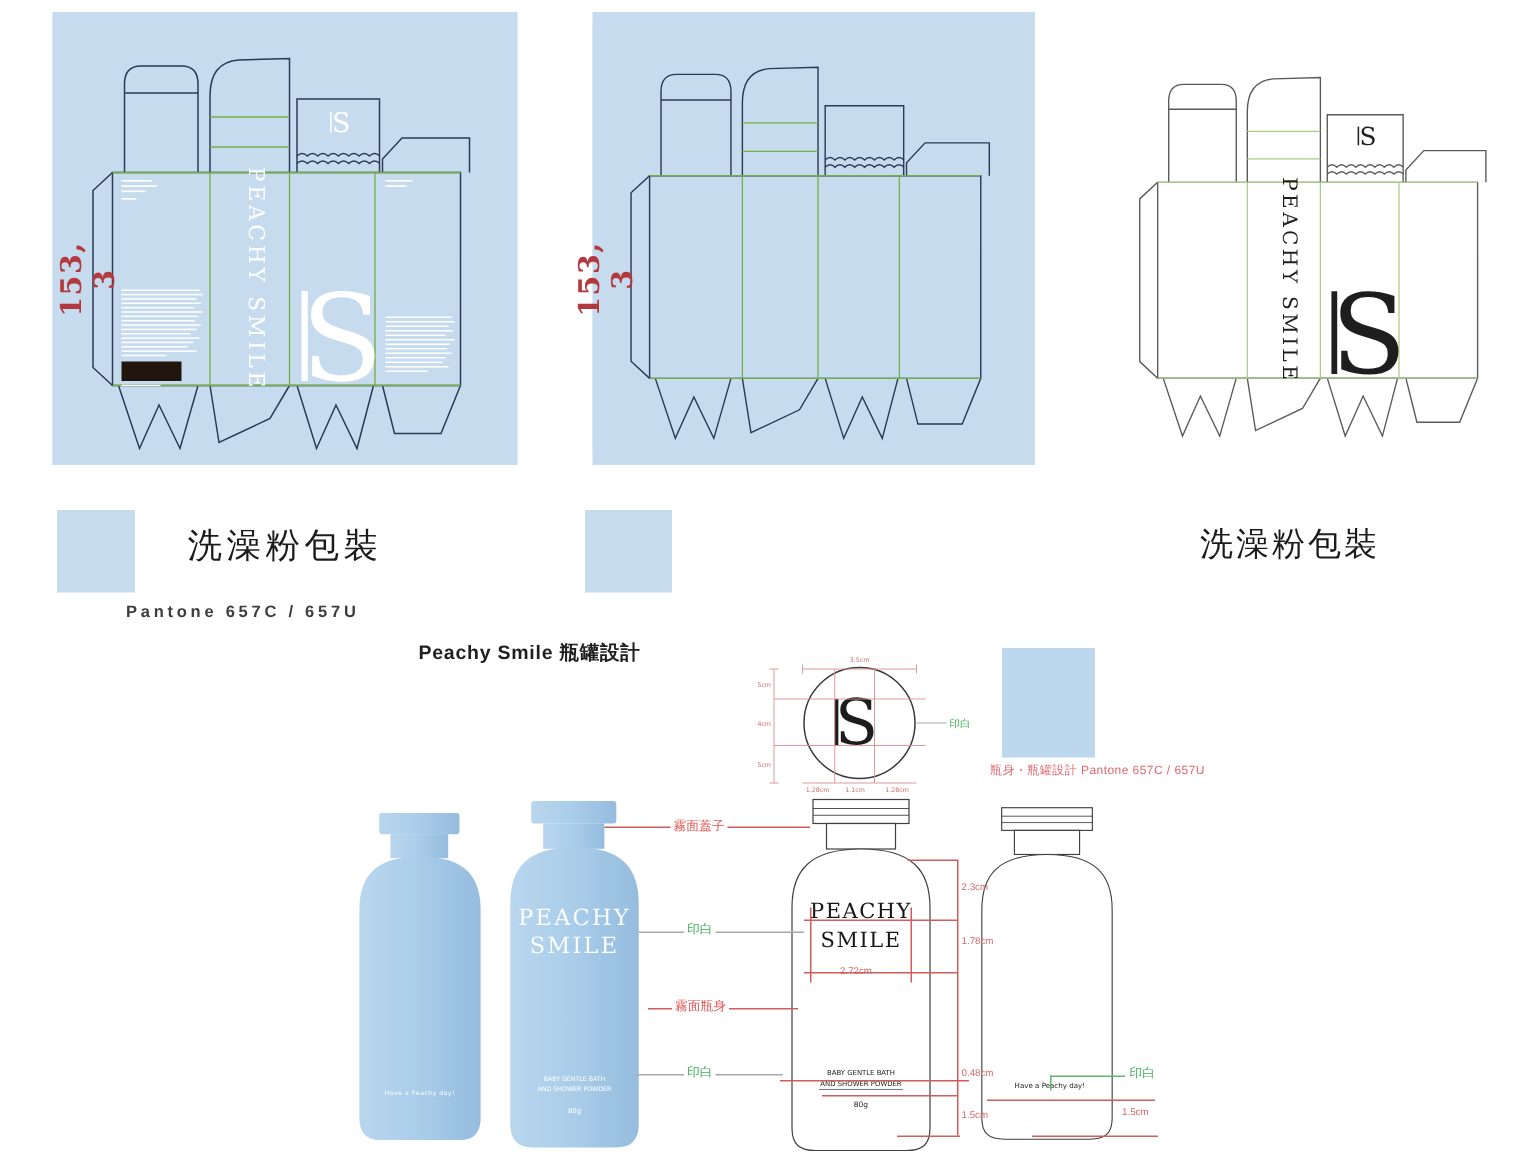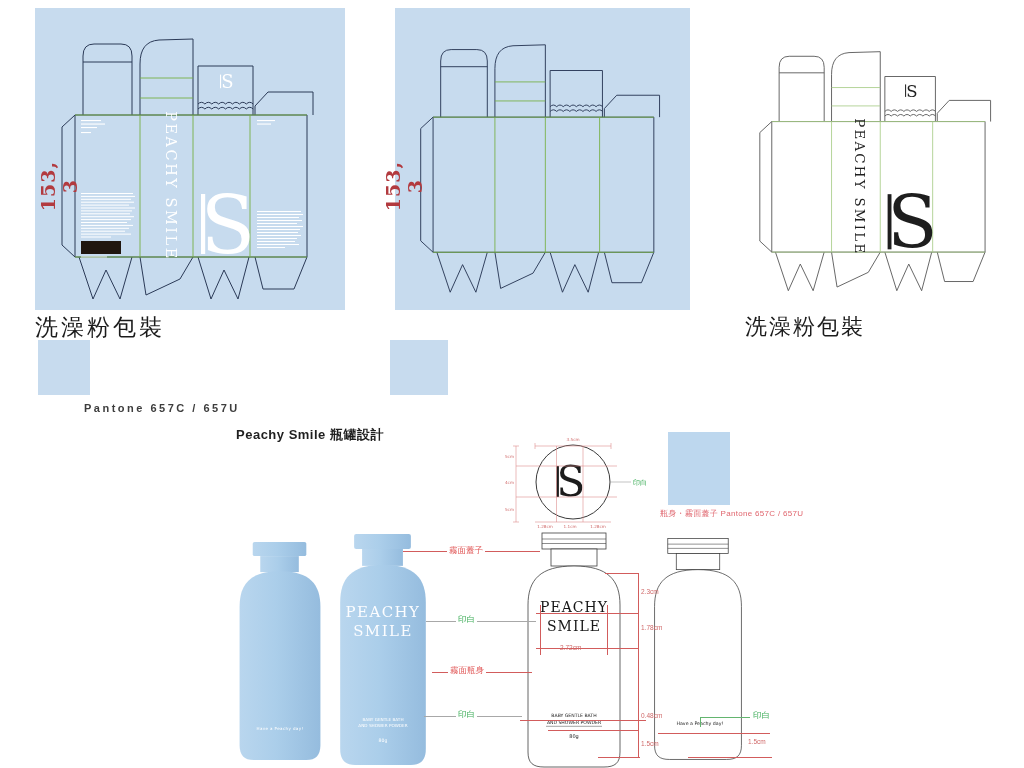--- a/index.html
+++ b/index.html
@@ -1,25 +1,25 @@
 <!DOCTYPE html>
 <html><head>
 <meta charset="utf-8">
 <style>
   html,body{margin:0;padding:0;background:#fff;}
   #canvas{position:relative;width:1024px;height:768px;background:#ffffff;overflow:hidden;
           font-family:"Liberation Sans","DejaVu Sans",sans-serif;}
   .abs{position:absolute;}
   .board{background:#c7dbee;}
-  .caption{font-family:"DejaVu Serif","Liberation Serif",serif;color:#1b1b1b;}
+  .caption{font-family:"DejaVu Serif","Liberation Serif",serif;color:#1b1b1b;text-align:center;margin-top:36px;}
   .sideLabel{font-family:"DejaVu Serif","Liberation Serif",serif;color:#b23a3f;font-size:19px;
              font-weight:bold;letter-spacing:1px;text-align:center;transform:rotate(-90deg);}
   .swatch{background:#c7dbee;}
   .pantoneLbl{font-size:11px;letter-spacing:2.5px;color:#3d3d3d;font-weight:600;padding-left:38px;}
-  .secTitle{font-size:13px;font-weight:bold;color:#1f1f1f;letter-spacing:.5px;}
+  .secTitle{font-size:13px;font-weight:bold;color:#1f1f1f;letter-spacing:.5px;margin-left:43px;}
   .colorNote{font-size:8px;color:#e0666e;letter-spacing:.3px;}
   .redline{background:#d25c5c;}
   .grayline{background:#a8a8a8;}
   .greenline{background:#63b56f;}
   .annoRed{color:#e05555;font-size:8.5px;font-weight:normal;background:#fff;padding:0 2px;line-height:11px;}
   .annoGreen{color:#3fae5a;font-size:8.5px;background:#fff;padding:0 2px;line-height:11px;}
   .dimlabel{color:#d06a6a;font-size:6.5px;line-height:7px;}
   svg{display:block;}
 </style>
 </head>
@@ -196,21 +196,21 @@
       <text x="9" y="81" text-anchor="end">1.15cm</text>
       <text x="40" y="98" text-anchor="middle">1.28cm</text>
       <text x="65" y="98" text-anchor="middle">1.1cm</text>
       <text x="93" y="98" text-anchor="middle">1.28cm</text>
     </g>
     <path d="M106,52 H126" stroke="#9c9c9c" stroke-width="0.6"></path>
     <text x="128" y="54.5" font-size="7" fill="#3fae5a" font-family="DejaVu Sans,sans-serif">印白</text>
   </svg>
 
   <div class="abs swatch" style="left:668px;top:432px;width:62px;height:73px;background:#bdd7ee"></div>
-  <div class="abs colorNote" style="left:660px;top:508px;width:150px">瓶身・霧面蓋子 Pantone 657C / 657U</div>
+  <div class="abs colorNote" style="left:660px;top:508px;width:150px">瓶身・瓶罐設計 Pantone 657C / 657U</div>
 
   <svg class="abs" style="left:233px;top:536px" width="94" height="231" viewBox="0 0 100 235">
     <defs>
       <linearGradient id="gb" x1="0" y1="0" x2="1" y2="0">
         <stop offset="0" stop-color="#b9d6ee"></stop>
           <stop offset="0.45" stop-color="#abceea"></stop>
         <stop offset="1" stop-color="#95bcde"></stop>
       </linearGradient>
     </defs>
     <rect x="21" y="1" width="57" height="15" rx="2" fill="url(#gb)"></rect>

